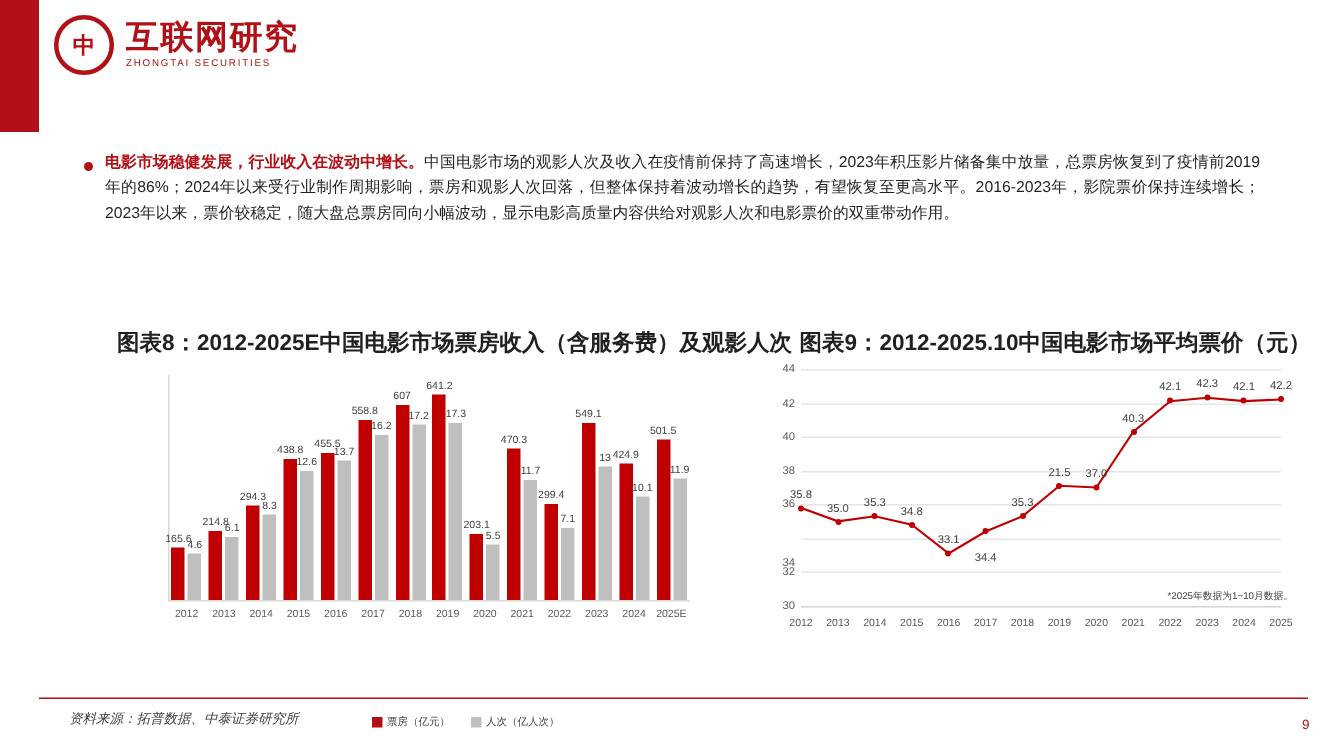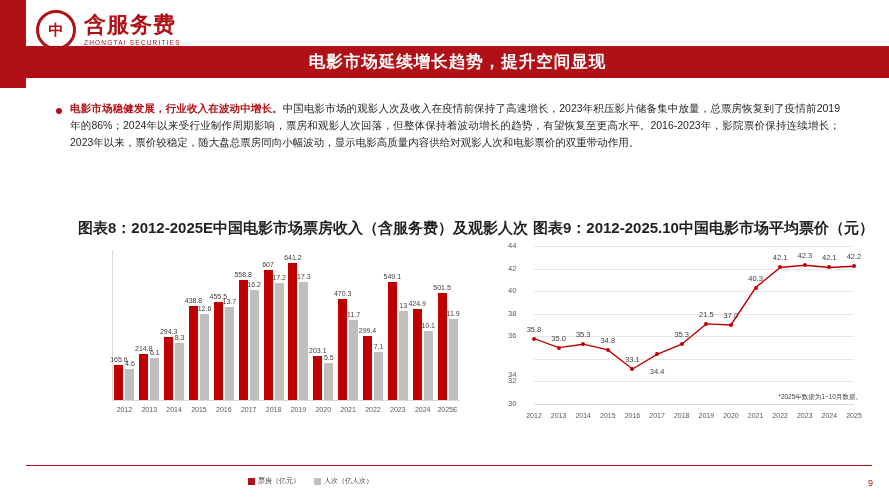--- a/index.html
+++ b/index.html
@@ -41,21 +41,21 @@
   .cap.left{left:78px;top:219px;}
   .cap.right{left:533px;top:219px;}
 
   
   .chart{position:absolute;background:#ffffff;}
   .chartL{left:78px;top:236px;width:392px;height:200px;}
   .chartR{left:500px;top:236px;width:370px;height:200px;}
 
   .axisline{position:absolute;background:#d9d9d9;}
   .tick-lbl{position:absolute;font-size:7px;color:#595959;text-align:center;}
-  .ytick{position:absolute;font-size:7.5px;color:#595959;}
+  .ytick{position:absolute;font-size:7.5px;color:#595959;text-align:right;}
 
   
   .legend{position:absolute;left:170px;top:240px;display:flex;gap:14px;align-items:center;font-size:7px;color:#404040;}
   .legend .sw{display:inline-block;width:7px;height:7px;background:#b11116;margin-right:3px;vertical-align:middle;}
   .legend .sw2{display:inline-block;width:7px;height:7px;background:#bfbfbf;margin-right:3px;vertical-align:middle;}
   .legend span.lb{vertical-align:middle;}
 
   .bar{position:absolute;bottom:0;}
   .bar .v{position:absolute;left:50%;transform:translateX(-50%);bottom:100%;margin-bottom:2px;
     font-size:7px;color:#404040;white-space:nowrap;}
@@ -84,28 +84,25 @@
 <body>
 
 <div class="page">
 
   <div class="leftbar"></div>
   <div class="leftbar-white"></div>
 
   <div class="logo">
     <div class="logo-mark">中</div>
     <div>
-      <div class="logo-text-cn">含服务费</div>
+      <div class="logo-text-cn">互联网研究</div>
       <div class="logo-text-en">ZHONGTAI SECURITIES</div>
     </div>
   </div>
 
-  <div class="titleband">
-    <div class="t">电影市场延续增长趋势，提升空间显现</div>
-  </div>
 
   <div class="bullet"></div>
   <div class="para">
     <b>电影市场稳健发展，行业收入在波动中增长。</b><span>中国电影市场的观影人次及收入在疫情前保持了高速增长，2023年积压影片储备集中放量，总票房恢复到了疫情前2019年的86%；2024年以来受行业制作周期影响，票房和观影人次回落，但整体保持着波动增长的趋势，有望恢复至更高水平。2016-2023年，影院票价保持连续增长；2023年以来，票价较稳定，随大盘总票房同向小幅波动，显示电影高质量内容供给对观影人次和电影票价的双重带动作用。</span>
   </div>
 
   <div class="cap left">图表8：2012-2025E中国电影市场票房收入（含服务费）及观影人次</div>
   <div class="cap right">图表9：2012-2025.10中国电影市场平均票价（元）</div>
 
   <div class="watermark">中 泰 · 互联网研究</div>
@@ -281,15 +278,16 @@
         <div class="tick-lbl" style="left: 277.385px; width: 36px; top: 166px;">2024</div>
         <div class="pt" style="left: 320px; top: 20.3143px;"></div>
         <div class="ptlbl" style="left: 320px; top: 6.31429px;">42.2</div>
         <div class="tick-lbl" style="left: 302px; width: 36px; top: 166px;">2025</div>
         <div class="axisline" style="left: 0px; top: 158px; width: 320px; height: 1px;"></div>
       </div>
     <div class="note">*2025年数据为1~10月数据。</div>
   </div>
 
   <div class="footerline"></div>
+  <div class="source">资料来源：拓普数据、中泰证券研究所</div>
   <div class="pageno">9</div>
 
 </div>
 
 </body></html>

